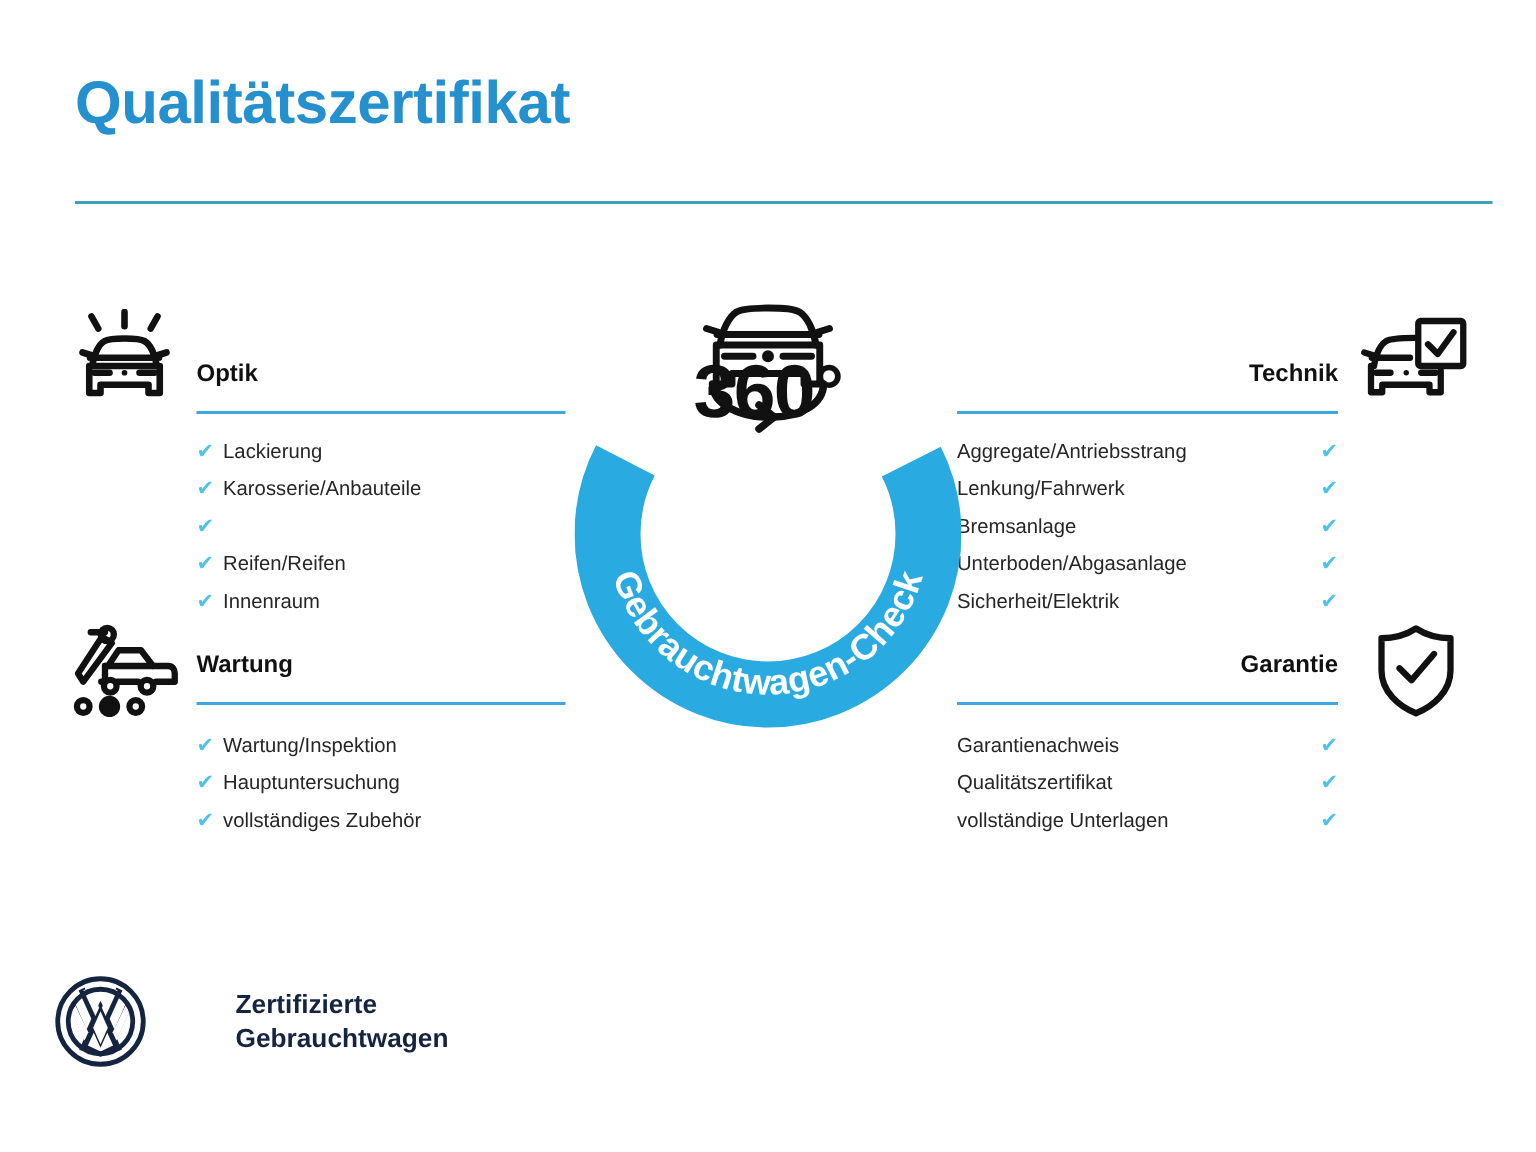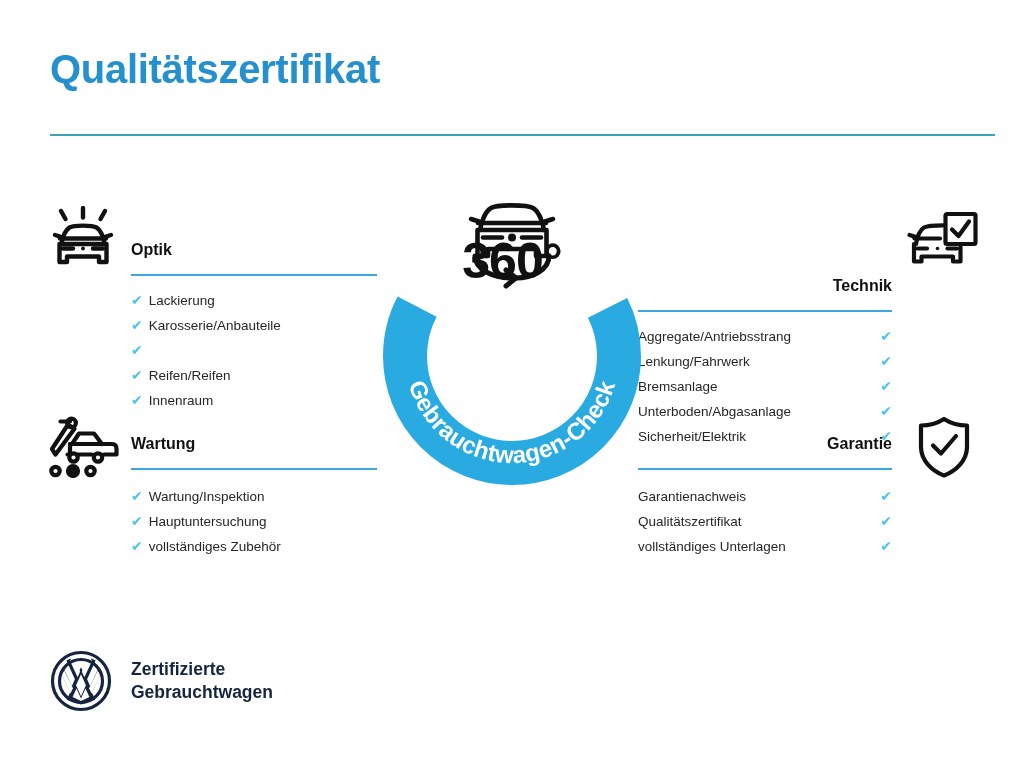--- a/index.html
+++ b/index.html
@@ -94,21 +94,21 @@
   .quad.left .check { margin-right: 6px; }
 
   
   .quad.right .quad-title { text-align: right; }
   .quad.right .quad-list li { justify-content: space-between; }
   .quad.right .check { margin-left: 6px; }
 
   
   #quad-optik   { left: 131px; top: 236px; width: 246px; }
   #quad-wartung { left: 131px; top: 430px; width: 246px; }
-  #quad-technik { left: 638px; top: 236px; width: 254px; margin-top: 36px; }
+  #quad-technik { left: 638px; top: 236px; width: 254px; }
   #quad-garantie{ left: 638px; top: 430px; width: 254px; }
 
   #quad-optik .quad-list,
   #quad-technik .quad-list { margin-top: 6px; }
   #quad-wartung .quad-list,
   #quad-garantie .quad-list { margin-top: 8px; }
 
   
   .corner-icon {
     position: absolute;
@@ -143,24 +143,25 @@
     font-size: 50px;
     font-weight: bold;
     color: #111111;
     letter-spacing: -1px;
     transform: translateY(36px);
   }
 
   
   #footer-logo {
     position: absolute;
-    left: 50px;
+    left: 36px;
     top: 650px;
     display: flex;
     align-items: center;
+    gap: 40px;
   }
   .vw-mark { flex: none; }
   .footer-text {
     margin-left: 19px;
     font-size: 17.5px;
     font-weight: bold;
     line-height: 23px;
     color: #15243f;
     white-space: nowrap;
   }
@@ -332,21 +333,21 @@
     <ul class="quad-list">
       <li>
         <span>Garantienachweis</span>
         <span class="check">✔</span>
       </li>
       <li>
         <span>Qualitätszertifikat</span>
         <span class="check">✔</span>
       </li>
       <li>
-        <span>vollständiges Unterlagen</span>
+        <span>vollständige Unterlagen</span>
         <span class="check">✔</span>
       </li>
     </ul>
   </div>
 
   <div id="badge">
     <svg width="258" height="290" viewBox="0 0 258 290">
       <defs>
         <path id="curvePath" d="M 22 160 A 107 107 0 0 0 236 160" fill="none"></path>
       </defs>

